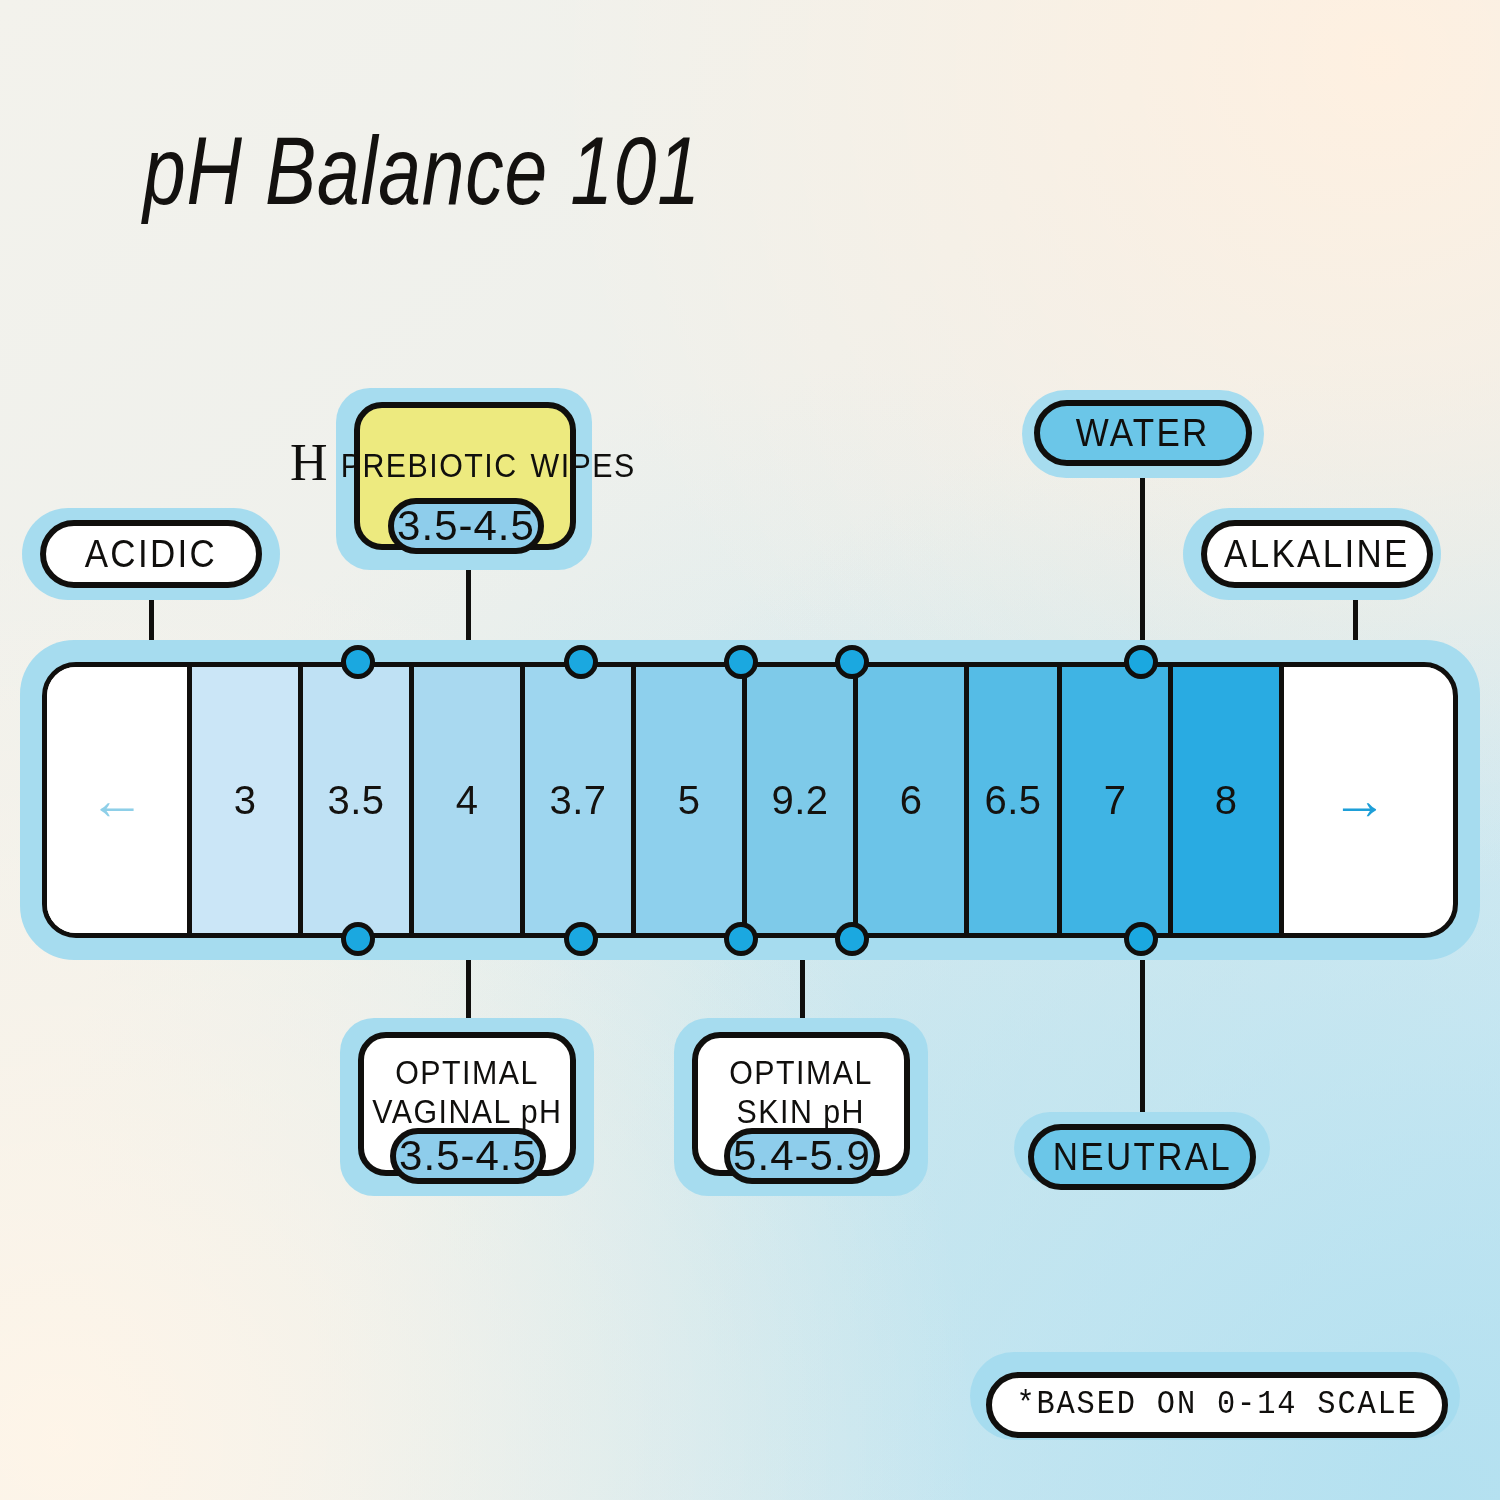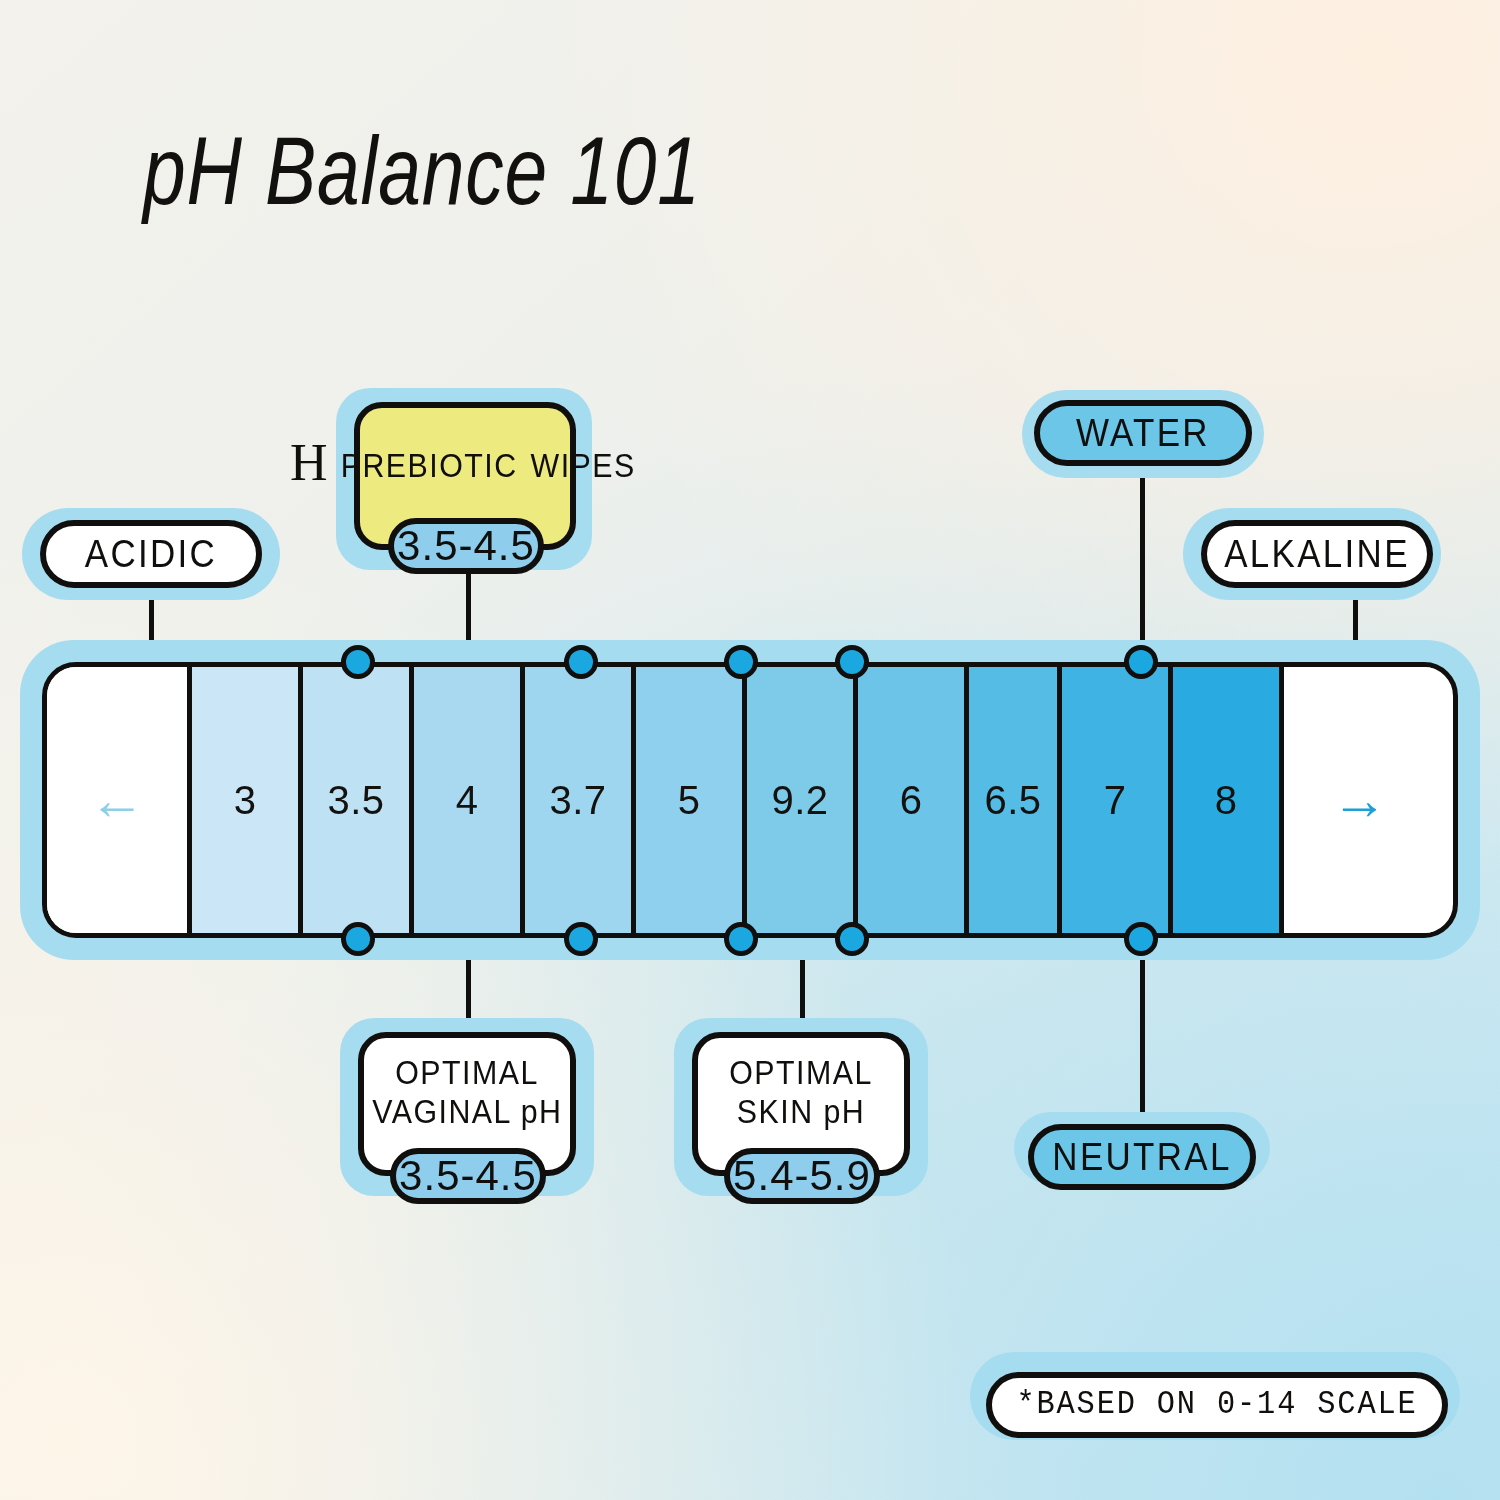--- a/index.html
+++ b/index.html
@@ -62,41 +62,41 @@
 
   
   .callout{position:absolute;z-index:5;}
   .callout .glow{
     position:absolute;left:0;top:0;width:100%;height:100%;
     background:#a6dcef;z-index:0;
   }
   .callout .body{
     position:absolute;z-index:1;
     border:6px solid #100f0d;box-sizing:border-box;
-    display:flex;flex-direction:column;justify-content:center;
+    display:flex;flex-direction:column;align-items:center;justify-content:center;
   }
   .pill .glow{border-radius:999px;}
   .pill .body{border-radius:999px;}
   .card .glow{border-radius:34px;}
   .card .body{border-radius:28px;}
 
   .lbl{
     font-size:38px;letter-spacing:2.5px;color:#100f0d;
     transform:scaleX(.92);white-space:nowrap;line-height:1.18;
     text-align:center;
   }
   .lbl.small{font-size:33px;letter-spacing:1.6px;}
 
   
   .valpill{
     position:absolute;z-index:3;
     background:#8ecdeb;border:6px solid #100f0d;border-radius:999px;
     box-sizing:border-box;
     display:flex;align-items:center;justify-content:center;
-    font-size:42px;letter-spacing:1px;color:#100f0d;margin-top:20px;
+    font-size:42px;letter-spacing:1px;color:#100f0d;
   }
 </style>
 </head>
 <body>
 
 <div id="stage">
 
   <div id="title">pH Balance 101</div>
 
   <div class="conn" style="left:149px; top:588px;  height:82px;"></div>

